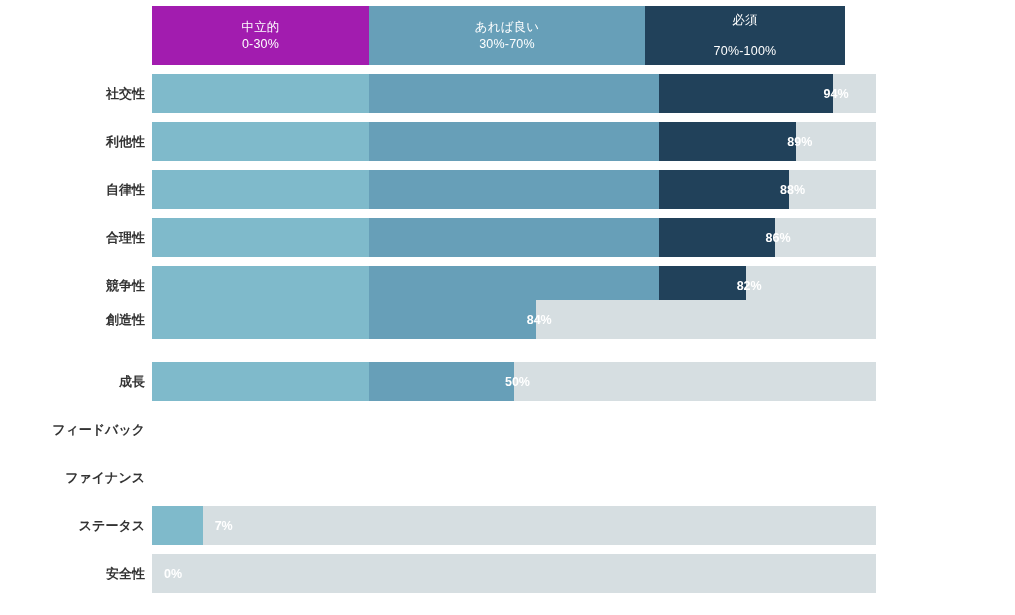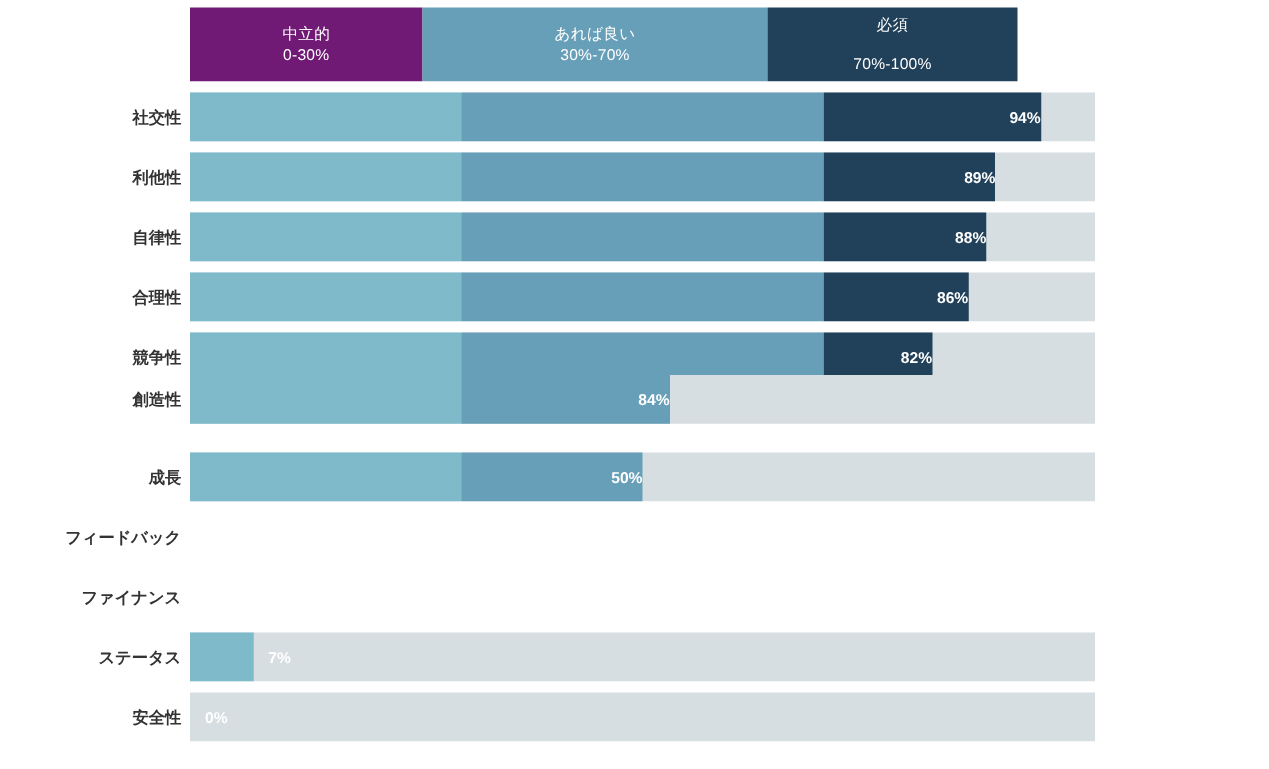--- a/index.html
+++ b/index.html
@@ -38,21 +38,21 @@
     box-sizing: border-box;
     display: flex;
     flex-direction: column;
     align-items: center;
     justify-content: center;
     color: #ffffff;
     font-size: 12.5px;
     line-height: 17px;
     letter-spacing: 0.2px;
   }
-  .band.neutral   { background: #701a75; width: 186px; }
+  .band.neutral   { background: #a21caf; width: 217px; }
   .band.niceto    { background: #679FB8; width: 276px; }
   .band.mustH     { background: #21415A; width: 200px; gap: 14px; }
   .band-title { font-weight: 400; }
   .band-range { font-weight: 400; }
 
   .row {
     position: absolute;
     left: 0;
     width: 1015px;
     height: 39px;
@@ -92,21 +92,21 @@
     position: absolute;
     top: 0;
     height: 39px;
     display: flex;
     align-items: center;
     font-size: 12.5px;
     font-weight: bold;
     color: #ffffff;
     white-space: nowrap;
   }
-  .value-inside  { justify-content: flex-end; padding-right: 9px; }
+  .value-inside  { justify-content: flex-end; padding-right: 9px; margin-left: 16px; }
   .value-outside { justify-content: flex-start; padding-left: 12px; }
 </style>
 </head>
 <body>
 
 <div id="chart-root">
 
   <div class="header-band">
     <div class="band neutral">
       <span class="band-title">中立的</span>

